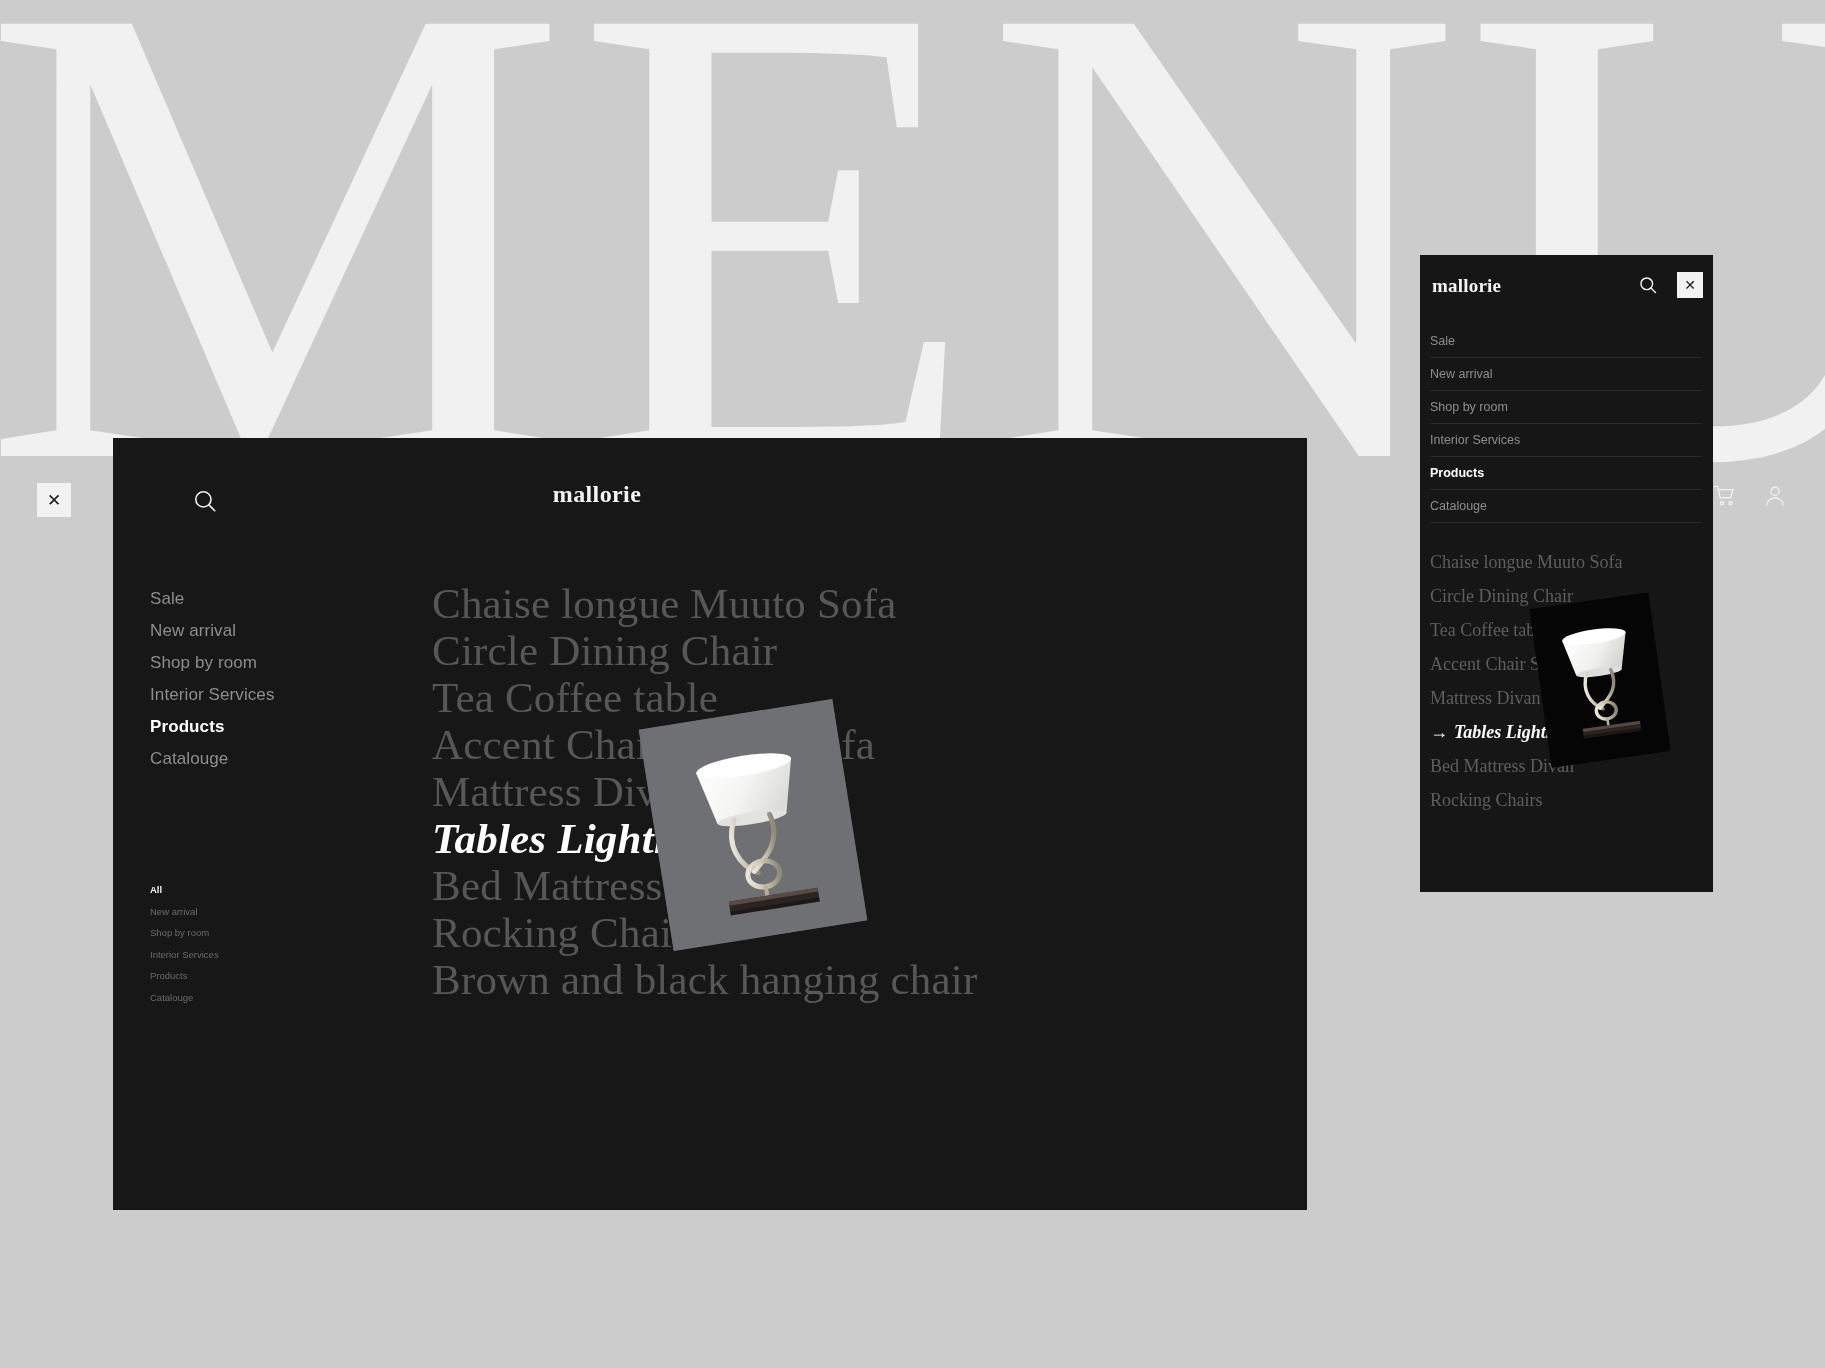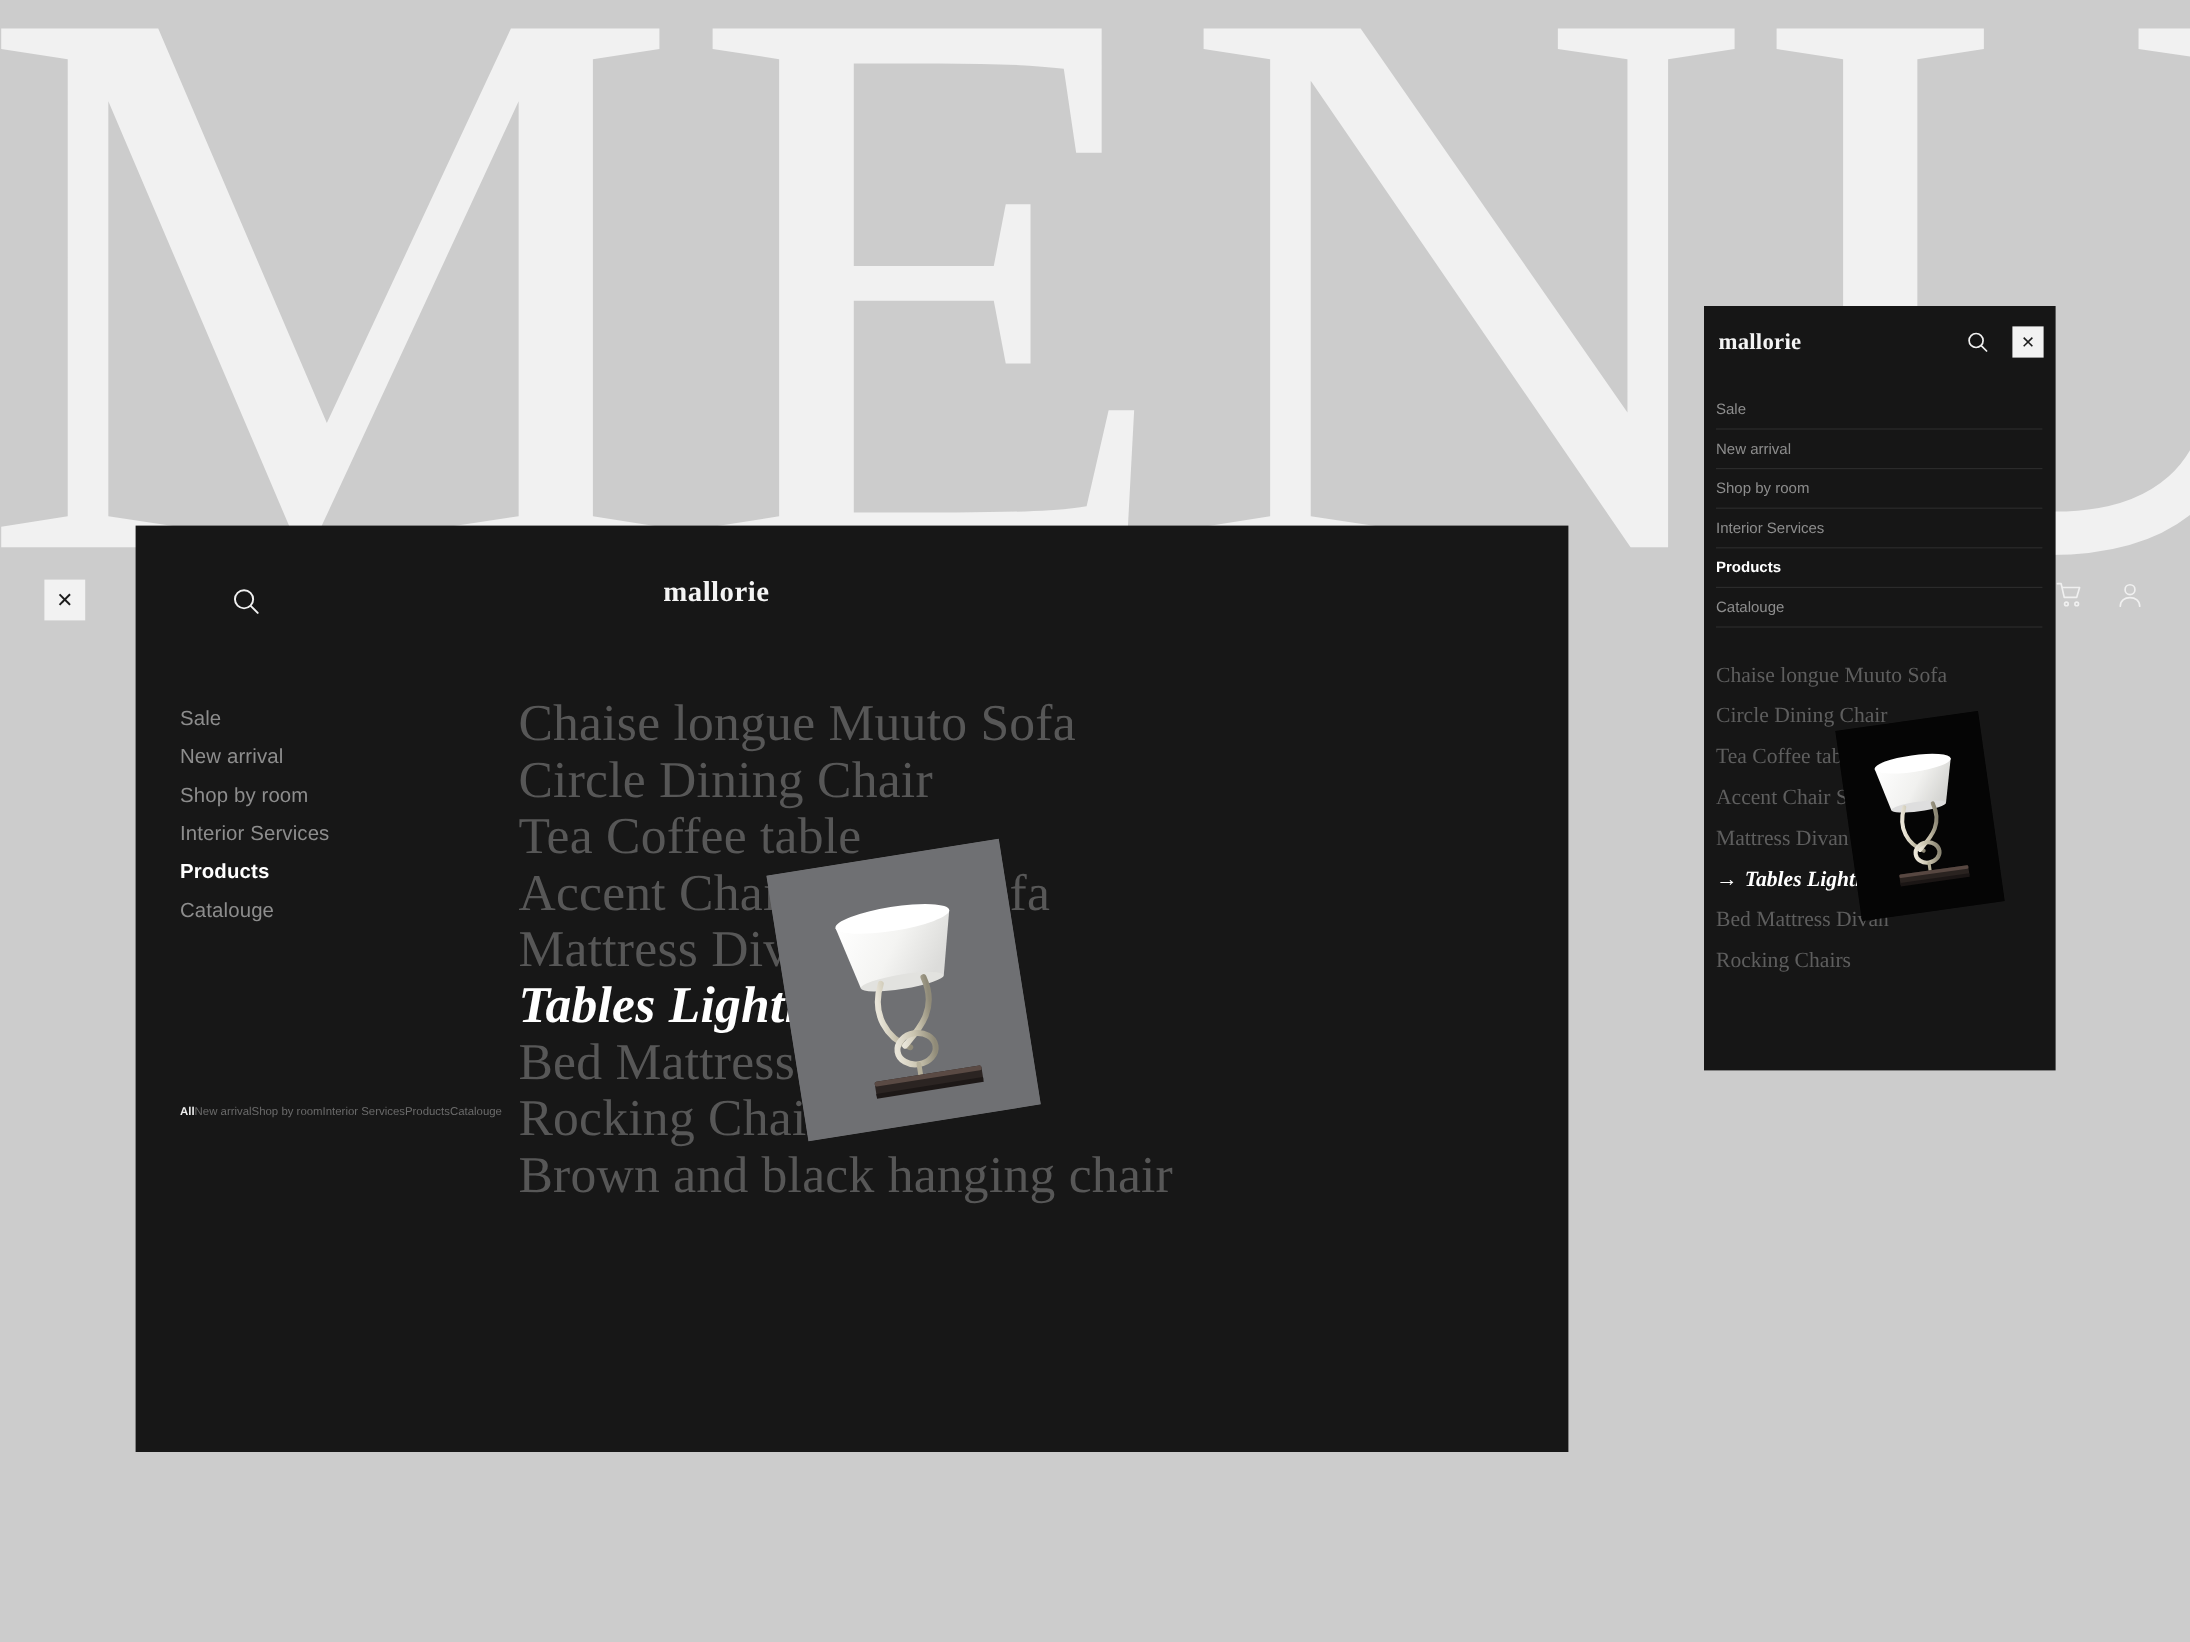--- a/index.html
+++ b/index.html
@@ -69,22 +69,22 @@
     font-size:17px;
     line-height:1;
     margin-bottom:15px;
     color:#8d8d8d;
     cursor:pointer;
     letter-spacing:0.1px;
   }
   .dk-nav .nv.active { color:#ffffff; font-weight:600; }
 
   .dk-subnav {
-    position:absolute; left:150px; top:922px;
-    display:flex; 
+    position:absolute; left:150px; top:885px;
+    display:flex; flex-direction:column;
   }
   .dk-subnav .sv {
     font-size:9.5px;
     line-height:1;
     margin-bottom:12px;
     color:#6b6b6b;
     cursor:pointer;
   }
   .dk-subnav .sv.active { color:#efefef; font-weight:600; }
 

